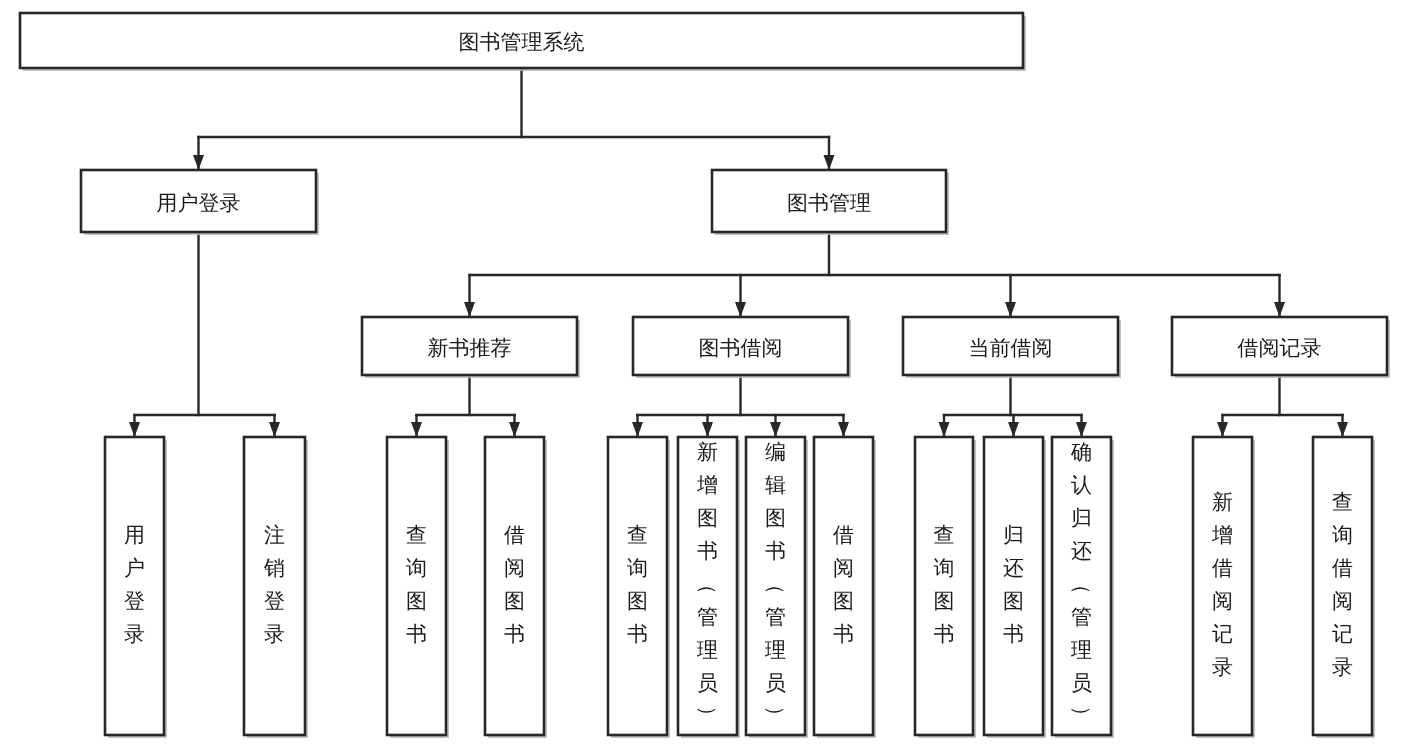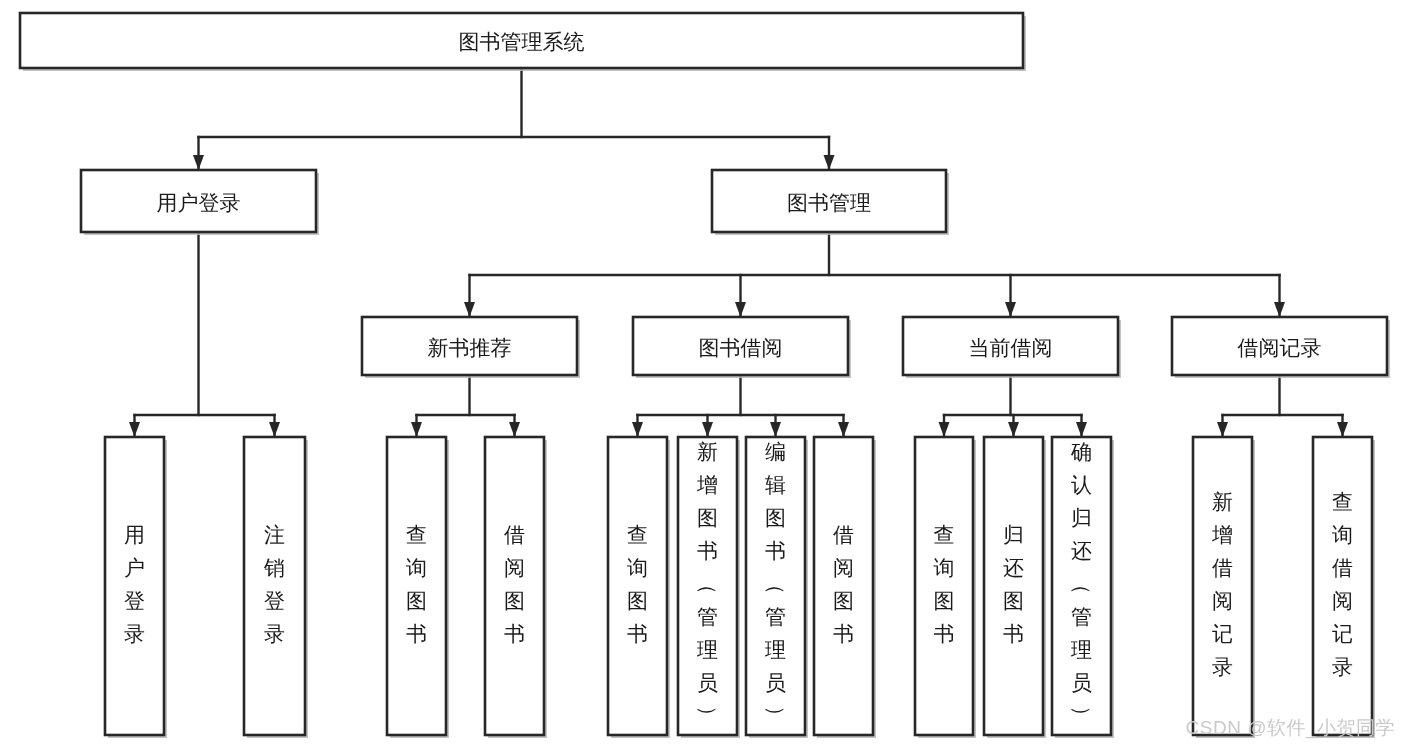--- a/index.html
+++ b/index.html
@@ -298,14 +298,13 @@
           <rect x="1313" y="437" width="59" height="298" class="node-box"></rect>
           <text x="1342.5" y="509" class="leaf-label">查</text>
           <text x="1342.5" y="542" class="leaf-label">询</text>
           <text x="1342.5" y="575" class="leaf-label">借</text>
           <text x="1342.5" y="608" class="leaf-label">阅</text>
           <text x="1342.5" y="641" class="leaf-label">记</text>
           <text x="1342.5" y="674" class="leaf-label">录</text>
         </g>
       </g>
   </svg>
-  <div class="watermark-text">CSDN @软件_小贺同学</div>
 </div>
 
 </body></html>

